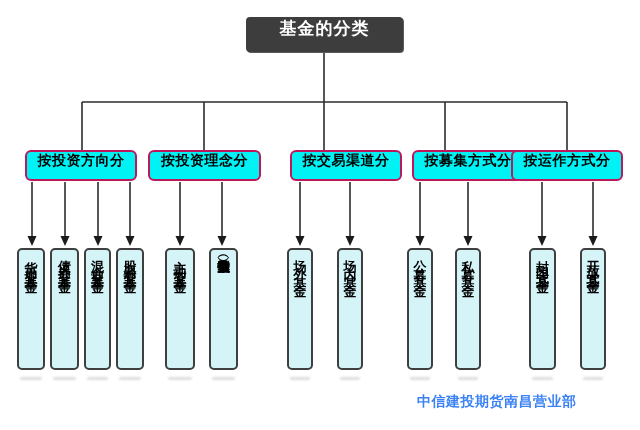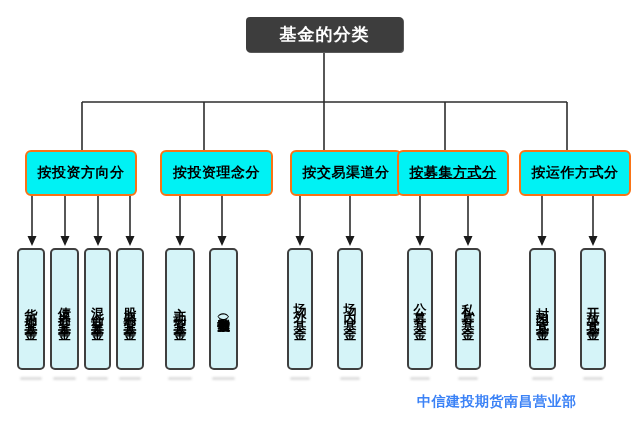--- a/index.html
+++ b/index.html
@@ -17,52 +17,51 @@
   svg.connectors {
     position: absolute;
     left: 0; top: 0;
     width: 640px; height: 430px;
     pointer-events: none;
   }
 
   .node {
     position: absolute;
     display: flex;
-    align-items: center;
     justify-content: center;
   }
 
   .title-node {
     left: 246px; top: 17px;
     width: 157px; height: 35px;
     background: #3d3d3d;
     border-radius: 4px;
     color: #ffffff;
     font-weight: bold;
     font-size: 17px;
     letter-spacing: 1px;
     box-shadow: 1px 1px 0 #5a5a5a;
   }
 
   .cat-node {
     top: 150px;
-    height: 46px;
+    height: 31px;
     background: #00f2f4;
-    border: 2px solid #f97316;
+    border: 2px solid #be185d;
     border-radius: 6px;
     color: #000000;
     font-weight: bold;
     font-size: 14px;
     letter-spacing: 0.5px;
   }
   .cat-1 { left: 25px;  width: 112px; }
-  .cat-2 { left: 160px; width: 113px; }
+  .cat-2 { left: 148px; width: 113px; }
   .cat-3 { left: 266px; width: 112px; margin-left: 24px; }
-  .cat-4 { left: 397px; width: 112px; text-decoration: underline; }
-  .cat-5 { left: 511px; width: 112px; margin-left: 8px; }
+  .cat-4 { left: 412px; width: 112px; }
+  .cat-5 { left: 511px; width: 112px; }
 
   .leaf-node {
     top: 248px;
     height: 122px;
     background: #d5f4f8;
     border: 2px solid #3f3f3f;
     border-radius: 5px;
     color: #000000;
   }
   

